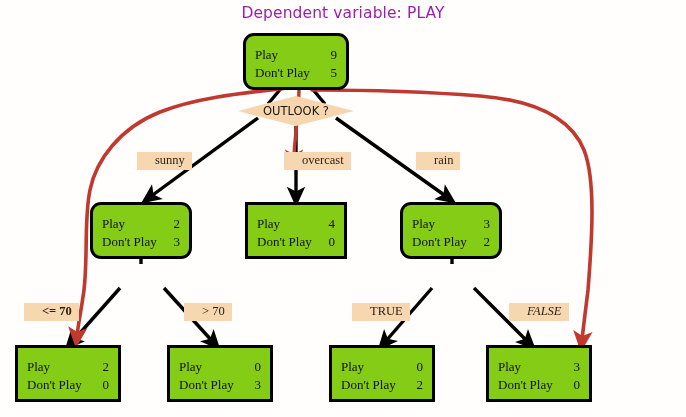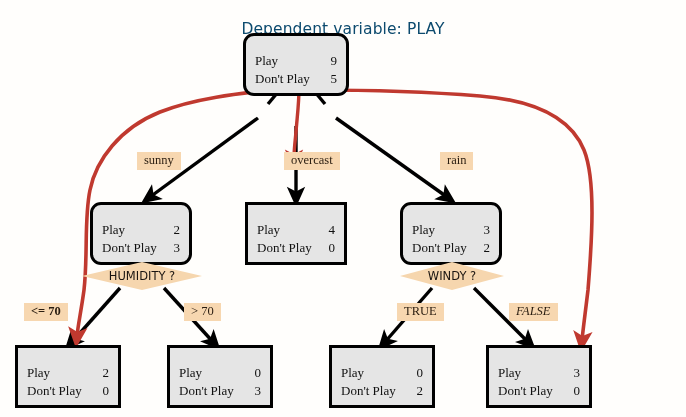--- a/index.html
+++ b/index.html
@@ -18,41 +18,40 @@
 
   
   #title {
     position: absolute;
     left: 0;
     top: 4px;
     width: 686px;
     text-align: center;
     font-family: "DejaVu Sans", "Liberation Sans", sans-serif;
     font-size: 15.5px;
-    color: #0c4a6e;
+    color: #a21caf;
     letter-spacing: .1px;
-    margin-top: 16px;
   }
 
   
   #edges {
     position: absolute;
     left: 0;
     top: 0;
     width: 686px;
     height: 417px;
   }
 
   
   .node {
     position: absolute;
     box-sizing: border-box;
-    background: #e5e5e5;
+    background: #84cc16;
     border: 3px solid #000000;
-    padding: 16px 9px 4px 9px;
+    padding: 10px 9px 4px 9px;
     z-index: 4;
   }
   .node.rounded { border-radius: 11px; }
   .node.leaf    { border-radius: 0; }
 
   .row {
     display: flex;
     justify-content: space-between;
     align-items: baseline;
     font-size: 13px;
@@ -88,21 +87,21 @@
     z-index: 2;
   }
 
   
   .blabel {
     position: absolute;
     z-index: 5;
     background: #f7d7b0;
     color: #2a1d10;
     font-size: 12.5px;
-    padding: 1px 7px 2px 7px;
+    padding: 1px 7px 2px 18px;
     white-space: nowrap;
   }
 </style>
 </head>
 <body>
 
 <div id="canvas">
 
   <div id="title">Dependent variable: PLAY</div>
 
@@ -152,24 +151,28 @@
     <div class="row">
       <span class="lbl">Play</span>
       <span class="val">9</span>
     </div>
     <div class="row">
       <span class="lbl">Don't Play</span>
       <span class="val">5</span>
     </div>
   </div>
 
+  <div class="diamond" style="left:238px; top:96px; width:116px; height:30px;">
+    <span class="dshape"></span>
+    <span class="dtext">OUTLOOK ?</span>
+  </div>
 
   <div class="blabel" style="left:137px; top:152px;">sunny</div>
   <div class="blabel" style="left:259px; top:152px;margin-left:25px;">overcast</div>
-  <div class="blabel" style="left:416px; top:152px;margin-left:24px;">rain</div>
+  <div class="blabel" style="left:416px; top:152px;">rain</div>
 
   <div class="node rounded" style="left:90px; top:202px; width:102px;">
     <div class="row">
       <span class="lbl">Play</span>
       <span class="val">2</span>
     </div>
     <div class="row">
       <span class="lbl">Don't Play</span>
       <span class="val">3</span>
     </div>
@@ -190,33 +193,25 @@
     <div class="row">
       <span class="lbl">Play</span>
       <span class="val">3</span>
     </div>
     <div class="row">
       <span class="lbl">Don't Play</span>
       <span class="val">2</span>
     </div>
   </div>
 
-  <div class="diamond" style="left:82px; top:262px; width:120px; height:28px;">
-    <span class="dshape"></span>
-    <span class="dtext">HUMIDITY ?</span>
-  </div>
-
-  <div class="diamond" style="left:400px; top:262px; width:104px; height:28px;">
-    <span class="dshape"></span>
-    <span class="dtext">WINDY ?</span>
-  </div>
+
 
   <div class="blabel" style="left:24px; top:303px;font-weight:bold;">&lt;= 70</div>
   <div class="blabel" style="left:184px; top:303px;">&gt; 70</div>
-  <div class="blabel" style="left:352px; top:303px;margin-left:45px;">TRUE</div>
+  <div class="blabel" style="left:352px; top:303px;">TRUE</div>
   <div class="blabel" style="left:509px; top:303px;font-style:italic;">FALSE</div>
 
   <div class="node leaf" style="left:15px; top:345px; width:106px;">
     <div class="row">
       <span class="lbl">Play</span>
       <span class="val">2</span>
     </div>
     <div class="row">
       <span class="lbl">Don't Play</span>
       <span class="val">0</span>

